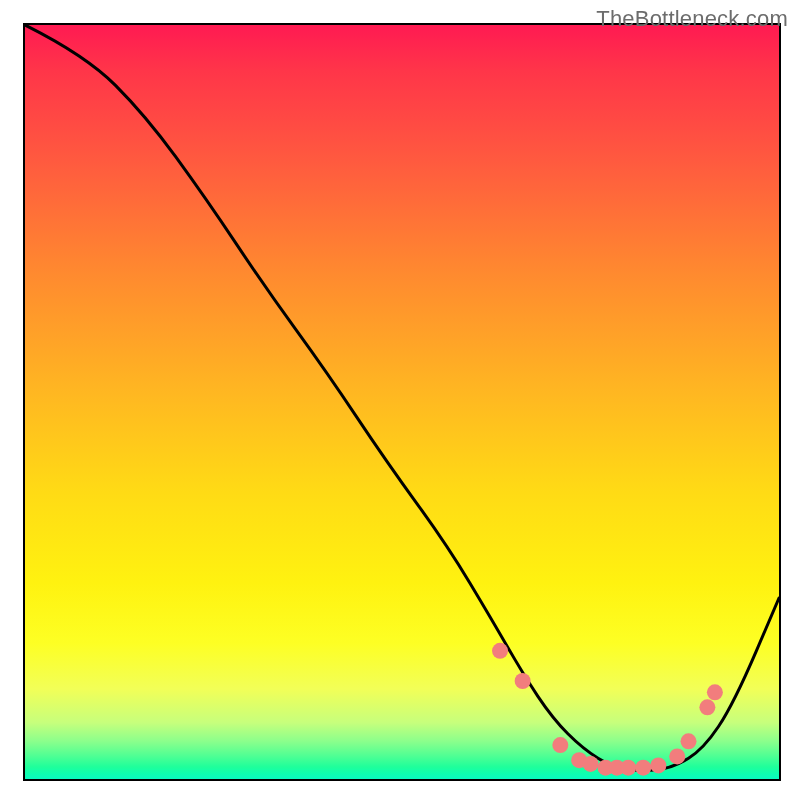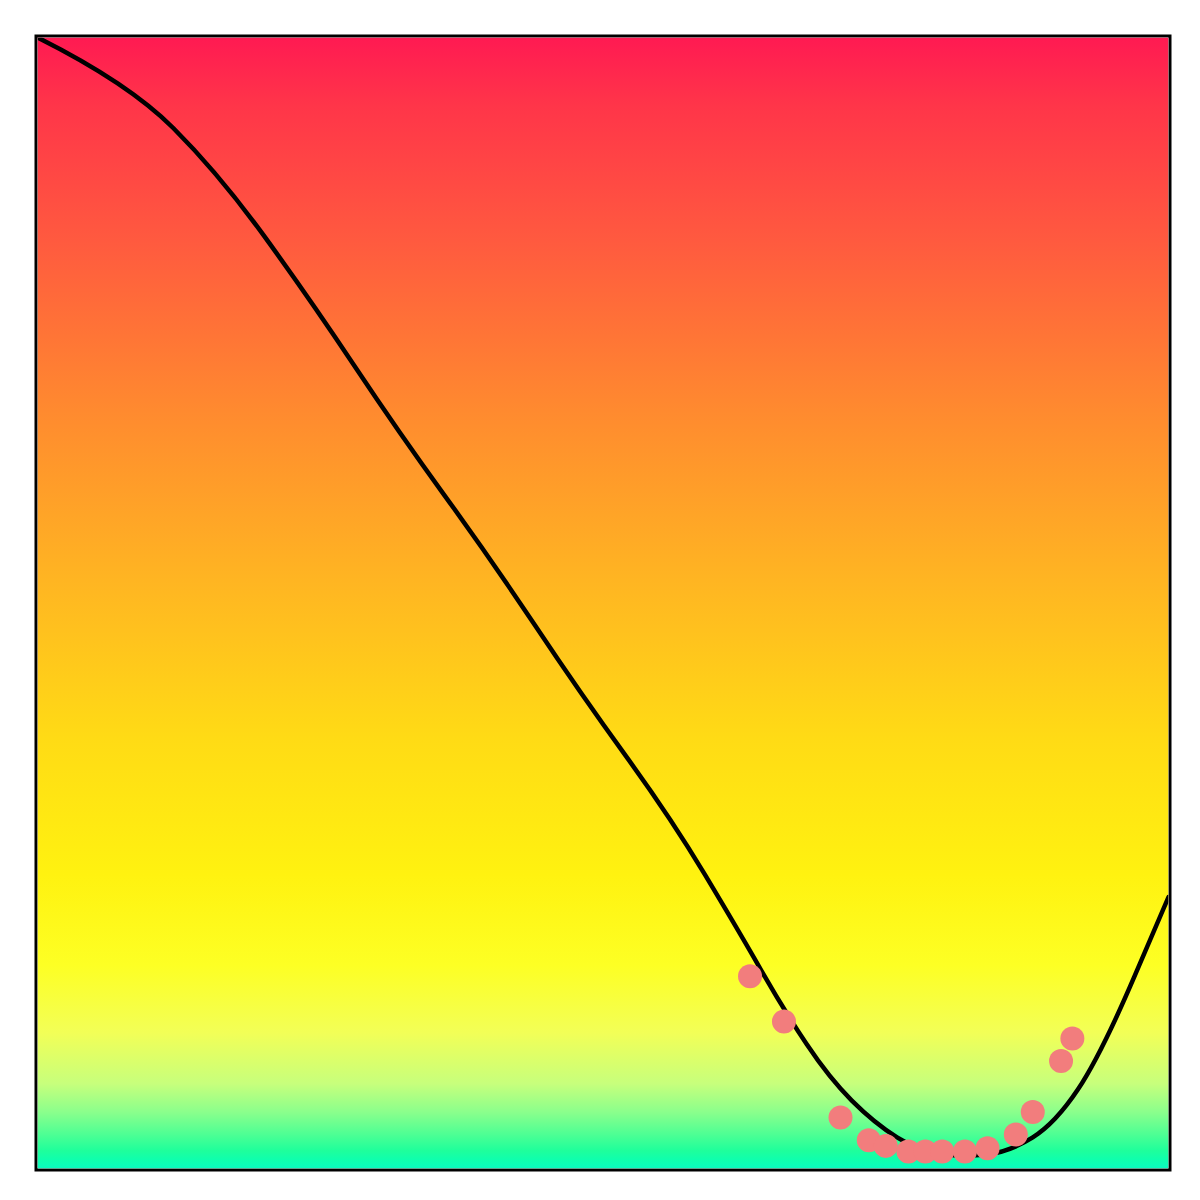--- a/index.html
+++ b/index.html
@@ -60,20 +60,21 @@
   svg.curve {
     position: absolute;
     inset: 0;
   }
 </style>
 </head>
 <body>
 
 <div class="frame">
 
+  <div class="attrib">TheBottleneck.com</div>
 
   <div class="plot-box">
     <div class="gradient"></div>
 
     <svg class="curve" viewBox="0 0 754 754" preserveAspectRatio="none">
       <path id="curve-path" fill="none" stroke="#000000" stroke-width="3" stroke-linecap="round" stroke-linejoin="round" d="M 0 0 Q 60.32 30.160000000000082 90.48 60.32000000000005 Q 120.64 90.48000000000002 150.79999999999998 131.95 Q 180.95999999999998 173.41999999999996 211.12 218.65999999999997 Q 241.28 263.9 271.44 305.37 Q 301.6 346.84 331.76 392.08 Q 361.91999999999996 437.32 392.08000000000004 478.78999999999996 Q 422.24000000000007 520.26 444.86 557.96 Q 467.48 595.66 482.56000000000006 622.05 Q 497.64000000000004 648.4399999999999 512.72 671.06 Q 527.8 693.68 542.88 708.76 Q 557.96 723.84 573.04 733.2650000000001 Q 588.12 742.69 603.2 744.575 Q 618.28 746.46 633.3599999999999 744.575 Q 648.4399999999999 742.69 663.52 733.2650000000001 Q 678.6 723.84 693.6800000000001 701.22 Q 708.76 678.6 731.38 625.8199999999999 T 754 573.04"></path>
       <g id="marker-group">
           <circle cx="475.02" cy="625.8199999999999" r="8" fill="#f27d7d" stroke="#e65a5a" stroke-width="0"></circle>
           <circle cx="497.64000000000004" cy="655.98" r="8" fill="#f27d7d" stroke="#e65a5a" stroke-width="0"></circle>
           <circle cx="535.3399999999999" cy="720.07" r="8" fill="#f27d7d" stroke="#e65a5a" stroke-width="0"></circle>

